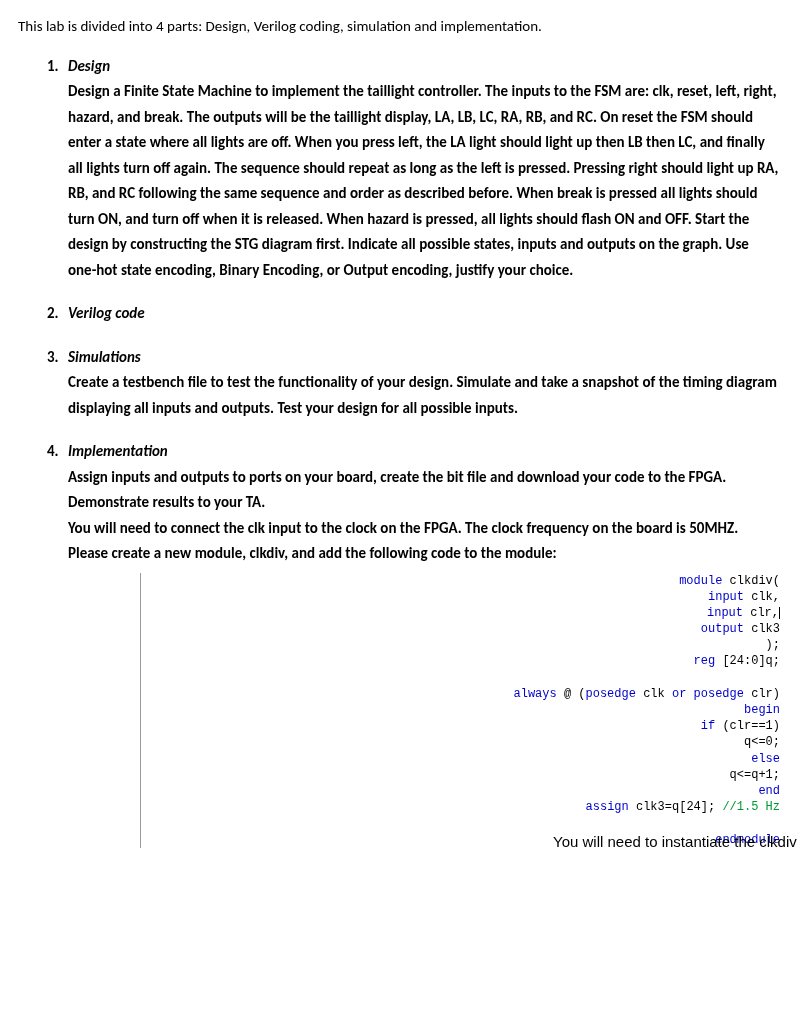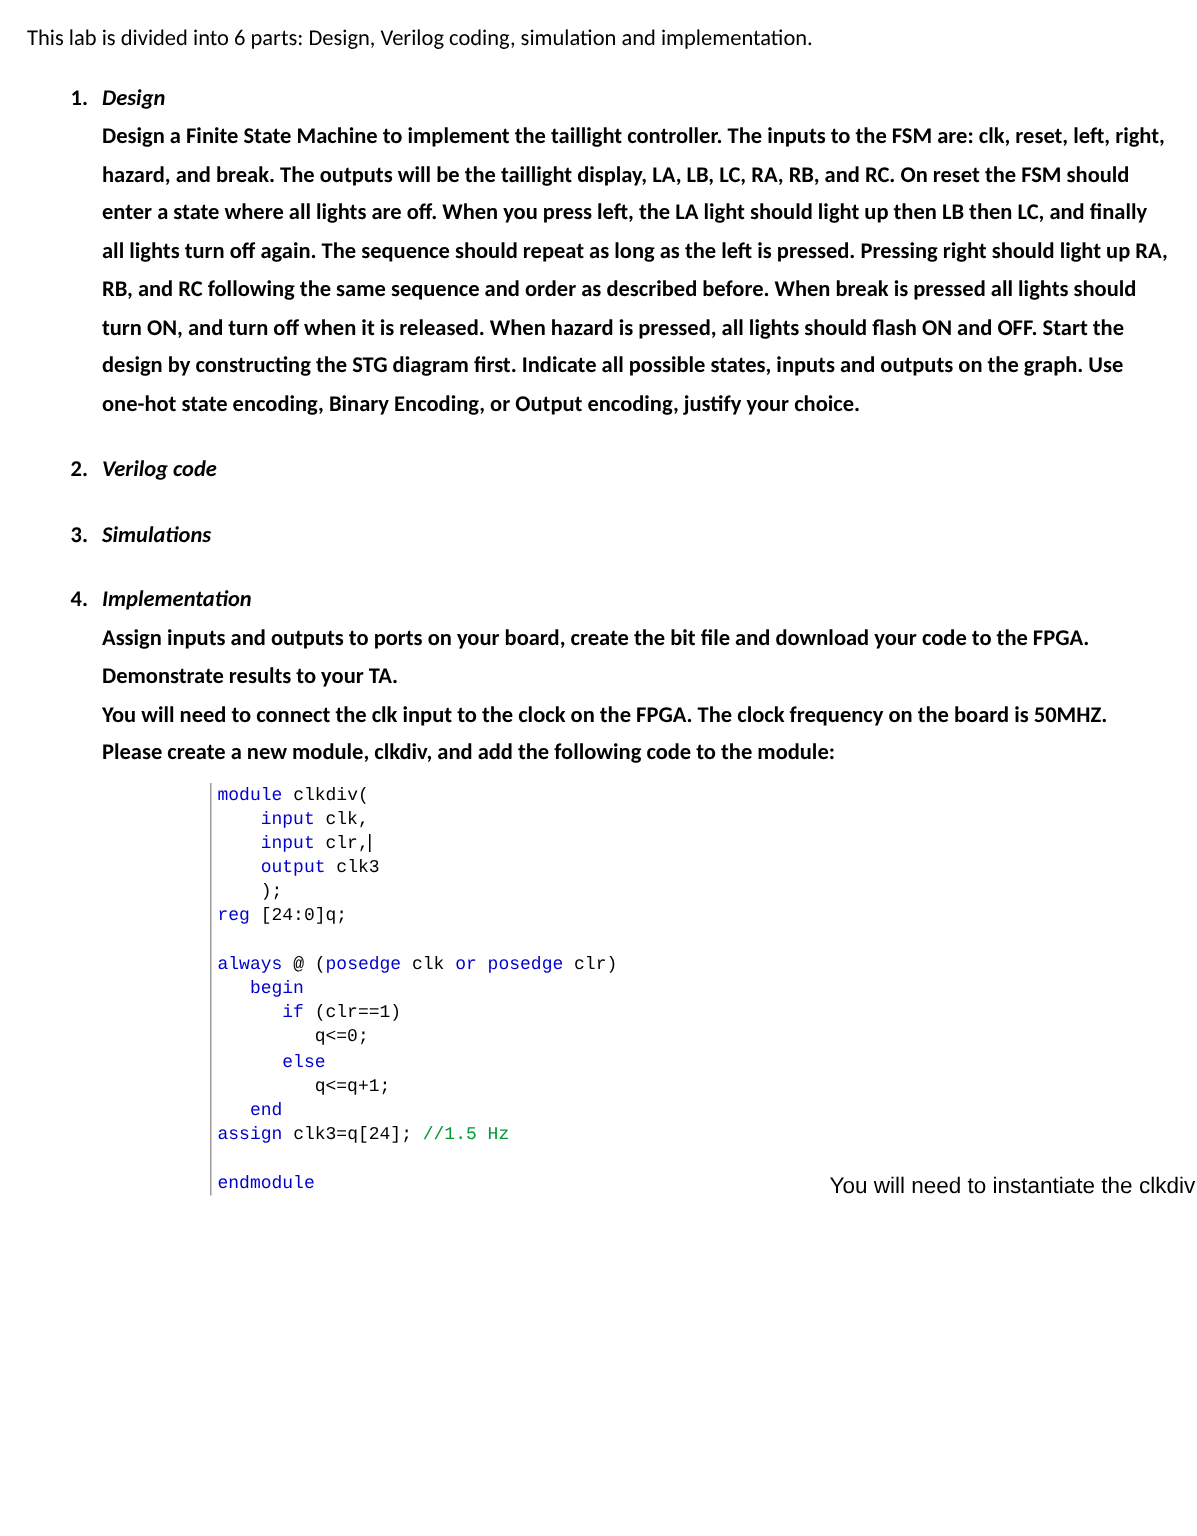--- a/index.html
+++ b/index.html
@@ -37,20 +37,21 @@
   .code-block {
     font-family: "Courier New", monospace;
     font-size: 12px;
     line-height: 1.35;
     white-space: pre;
     border-left: 1px solid #999;
     padding-left: 4px;
     margin-left: 72px;
     margin-top: 6px;
     position: relative;
+    text-align: right;
   }
   .kw { color: #0000cc; }
   .cmt { color: #009933; }
   .cursor {
     display: inline-block;
     width: 1px;
     height: 12px;
     background: #000;
     vertical-align: middle;
   }
@@ -63,32 +64,33 @@
     line-height: 1.35;
     position: absolute;
     left: 408px;
     top: 0px;
     width: 370px;
   }
 </style>
 </head>
 <body>
 
-<div class="intro">This lab is divided into 6 parts: Design, Verilog coding, simulation and implementation.</div>
+<div class="intro">This lab is divided into 4 parts: Design, Verilog coding, simulation and implementation.</div>
 
 <ol class="main">
   <li>
     <span class="heading">Design</span>
     <span class="body">Design a Finite State Machine to implement the taillight controller. The inputs to the FSM are: clk, reset, left, right, hazard, and break. The outputs will be the taillight display, LA, LB, LC, RA, RB, and RC. On reset the FSM should enter a state where all lights are off. When you press left, the LA light should light up then LB then LC, and finally all lights turn off again. The sequence should repeat as long as the left is pressed. Pressing right should light up RA, RB, and RC following the same sequence and order as described before. When break is pressed all lights should turn ON, and turn off when it is released. When hazard is pressed, all lights should flash ON and OFF.  Start the design by constructing the STG diagram first. Indicate all possible states, inputs and outputs on the graph. Use one-hot state encoding, Binary Encoding, or Output encoding, justify your choice.</span>
   </li>
   <li>
     <span class="heading">Verilog code</span>
   </li>
   <li>
     <span class="heading">Simulations</span>
+    <span class="body">Create a testbench file to test the functionality of your design. Simulate and take a snapshot of the timing diagram displaying all inputs and outputs. Test your design for all possible inputs.</span>
   </li>
   <li>
     <span class="heading">Implementation</span>
     <span class="body" style="white-space:pre-line">Assign inputs and outputs to ports on your board, create the bit file and download your code to the FPGA. Demonstrate results to your TA.
 You will need to connect the clk input to the clock on the FPGA. The clock frequency on the board is 50MHZ. Please create a new module, clkdiv, and add the following code to the module:</span>
 
     <div class="code-block"><span class="kw">module</span><span> clkdiv(</span>
 <span class="kw">    input</span><span> clk,</span>
 <span class="kw">    input</span><span> clr,</span><span class="cursor"></span>
 <span class="kw">    output</span><span> clk3</span>

